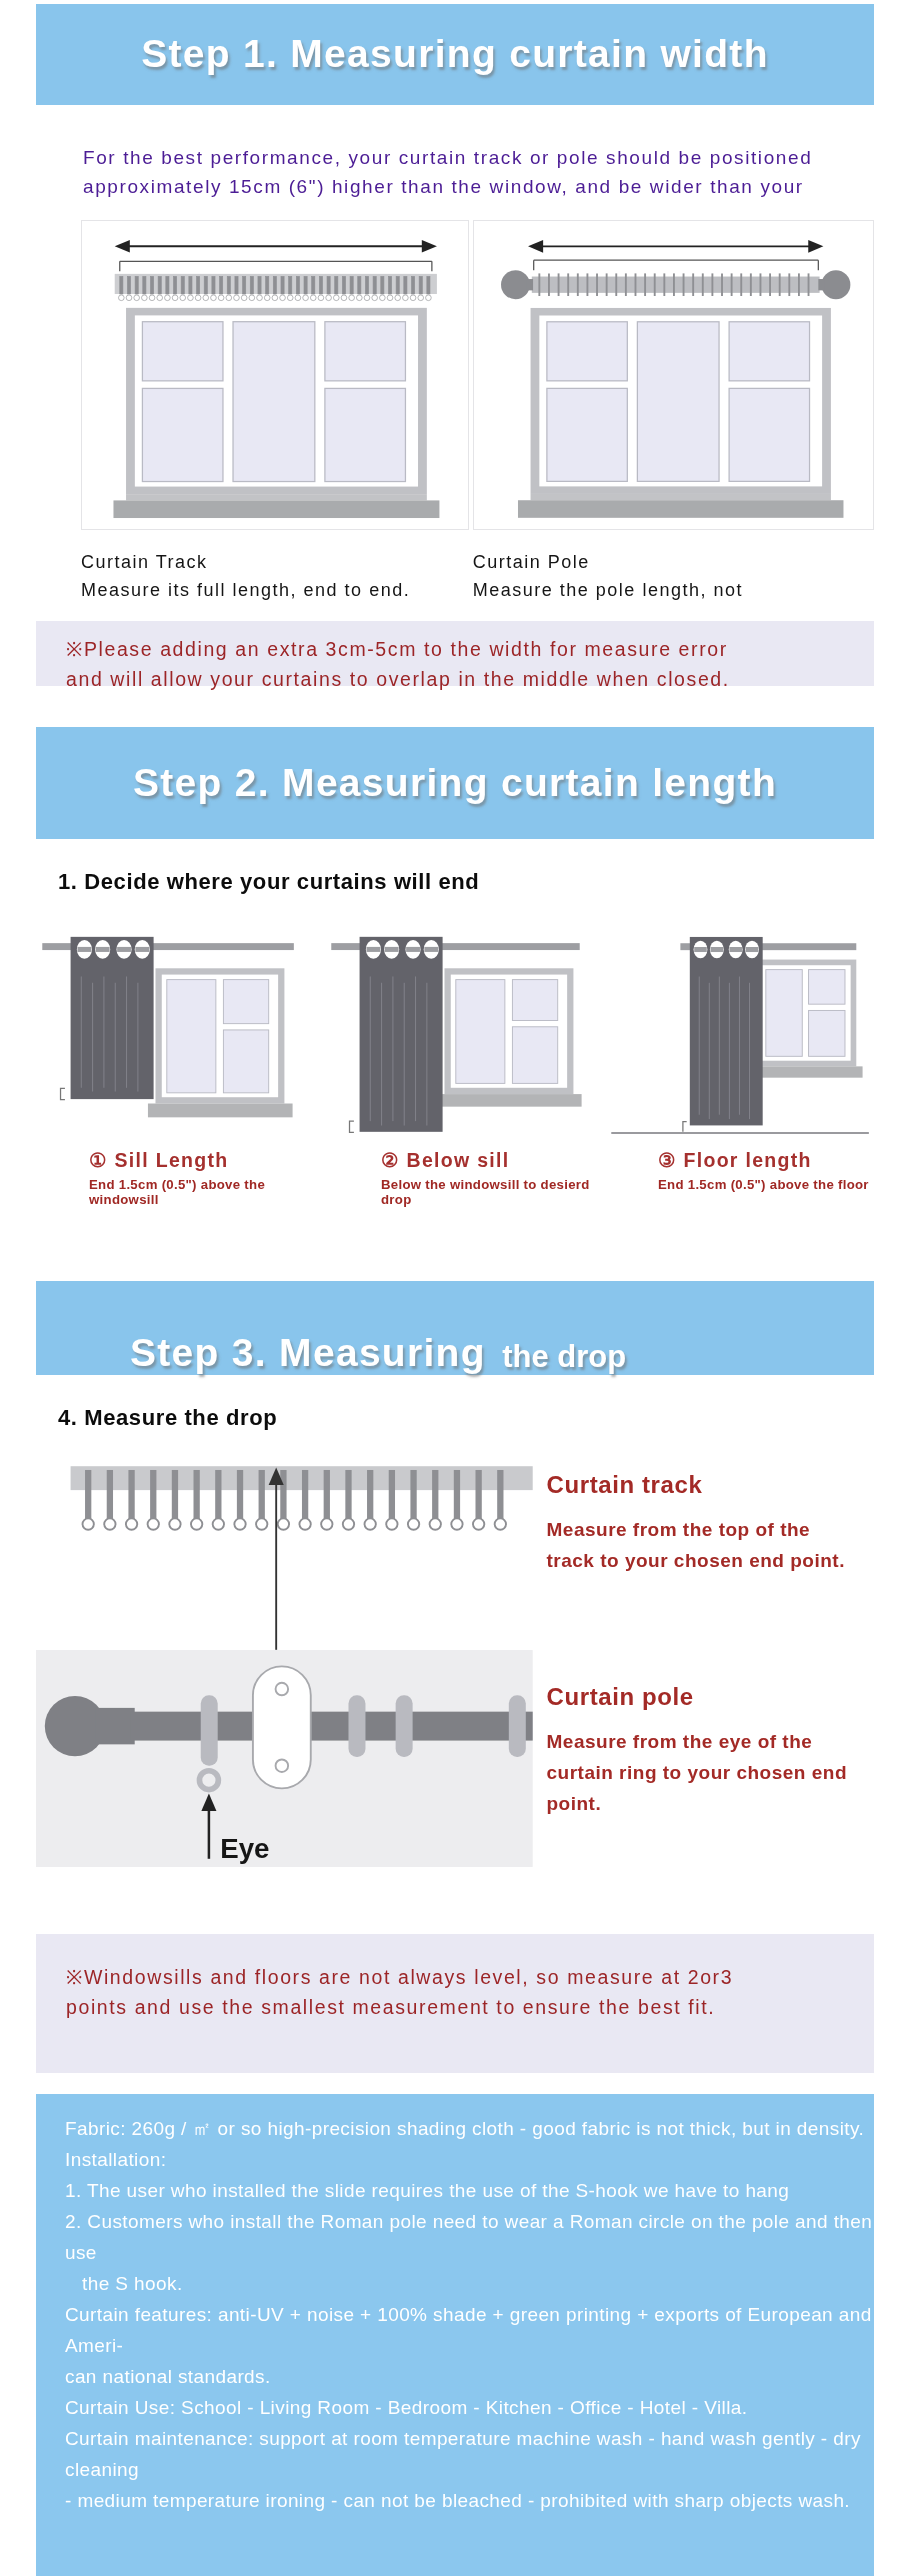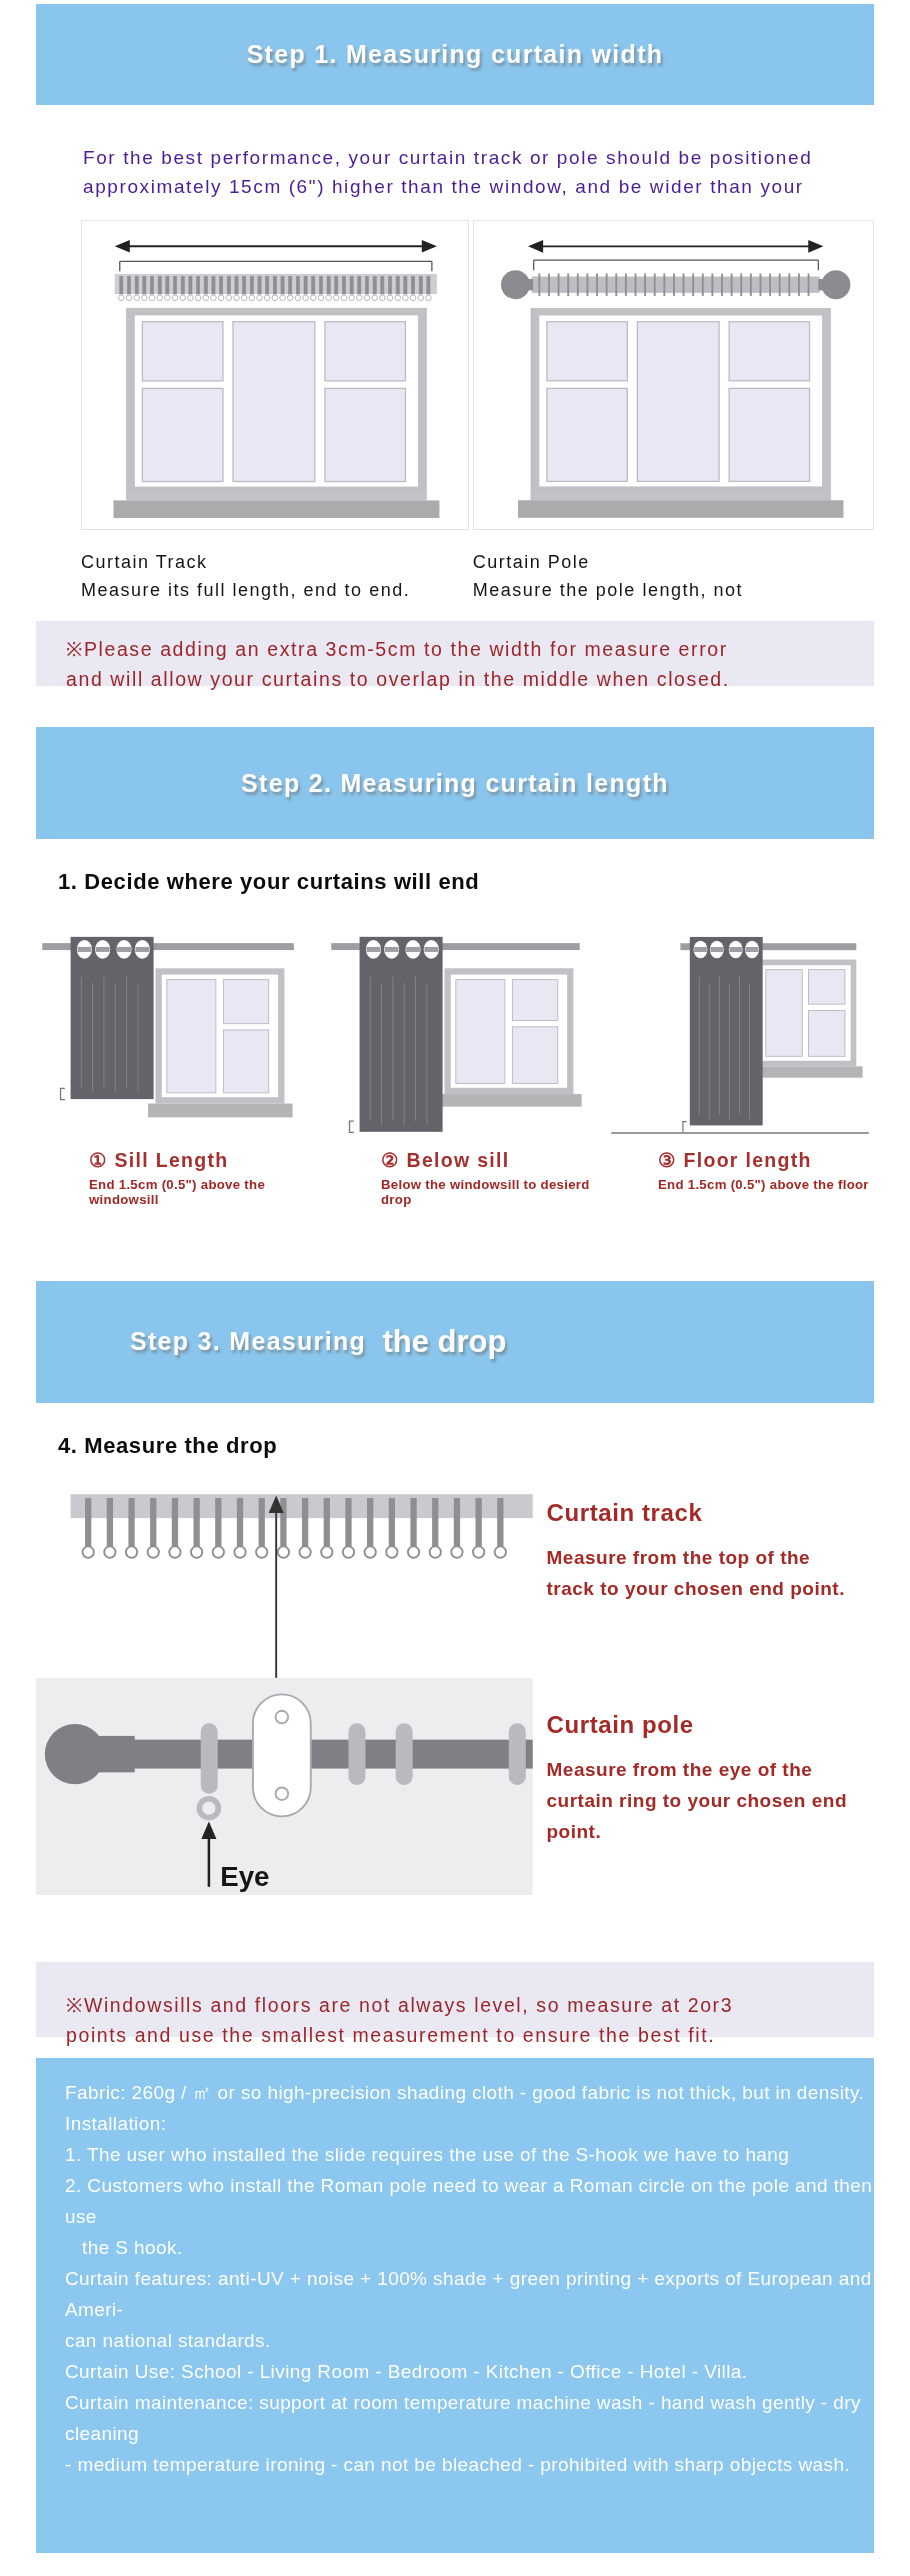--- a/index.html
+++ b/index.html
@@ -6,26 +6,26 @@
   html,body { background:#ffffff; }
   body {
     width:910px; min-height:2576px; margin:0 auto;
     font-family:"Liberation Sans", sans-serif; color:#1a1a1a;
   }
   .band {
     margin:0 36px; height:101px; background:#89C5EC;
     display:flex; align-items:center; justify-content:center;
   }
   .band-title {
-    color:#ffffff; font-weight:bold; font-size:25px; letter-spacing:1.3px;
+    color:#ffffff; font-weight:bold; font-size:39px; letter-spacing:1.3px;
     text-shadow:1.9px 2.5px 2.5px rgba(110,110,110,0.55);
   }
   .band-1 { margin-top:3.8px; }
   .band-2 { margin-top:41px; height:112px; }
-  .band-3 { margin-top:74px; height:122px; justify-content:flex-start; padding-left:94px; }
+  .band-3 { margin-top:74px; height:94px; justify-content:flex-start; padding-left:94px;align-items:flex-end; }
   .band-3 .band-sub { font-size:31px; margin-left:16.4px; letter-spacing:0; }
   .intro {
     margin:38px 36px 0; padding-left:47px;
     font-size:19px; line-height:29px; letter-spacing:1.6px; color:#4c1d95;
   }
   .diagram-row {
     margin:19px 36px 0 81px; height:311px; display:flex; gap:3.8px;
   }
   .diagram-box {
     background:#ffffff; border:0.6px solid #e4e4e7; height:310px;
@@ -34,21 +34,21 @@
   .diagram-box.right { width:401px; }
   .caption-row { margin:17.6px 36px 0 81px; display:flex; gap:3.8px; }
   .caption-col { font-size:18px; line-height:28px; letter-spacing:1.5px; color:#151515; }
   .caption-col.left { width:388px; }
   .caption-col.right { width:401px; }
   .note {
     margin:17px 36px 0; background:#E9E8F3; color:#9C2527;
     font-size:19.5px; letter-spacing:1.6px; line-height:30px;
     padding:12.6px 0 0 30px; height:65px;
   }
-  .note-2 { margin-top:67px; height:75px; padding-top:28px; }
+  .note-2 { margin-top:67px; height:139px; padding-top:28px; }
   .subheading {
     margin:30px 36px 0; padding-left:22px;
     font-weight:bold; font-size:22px; letter-spacing:0.6px; color:#0c0c0c;
   }
   .scene-row { margin:28px 36px 0; display:flex; }
   .scene-col.c1 { width:292px; } .scene-col.c2 { width:277px; } .scene-col.c3 { width:267px; }
   .scene-label { padding-left:53px; margin-top:6.3px; }
   .scene-title { color:#A5302E; font-size:19.5px; letter-spacing:1.3px; font-weight:600; }
   .scene-desc  { color:#A02824; font-size:13.2px; font-weight:bold; letter-spacing:0.3px; margin-top:5px; }
   .fig-row { margin:0 36px 0; display:flex; }

